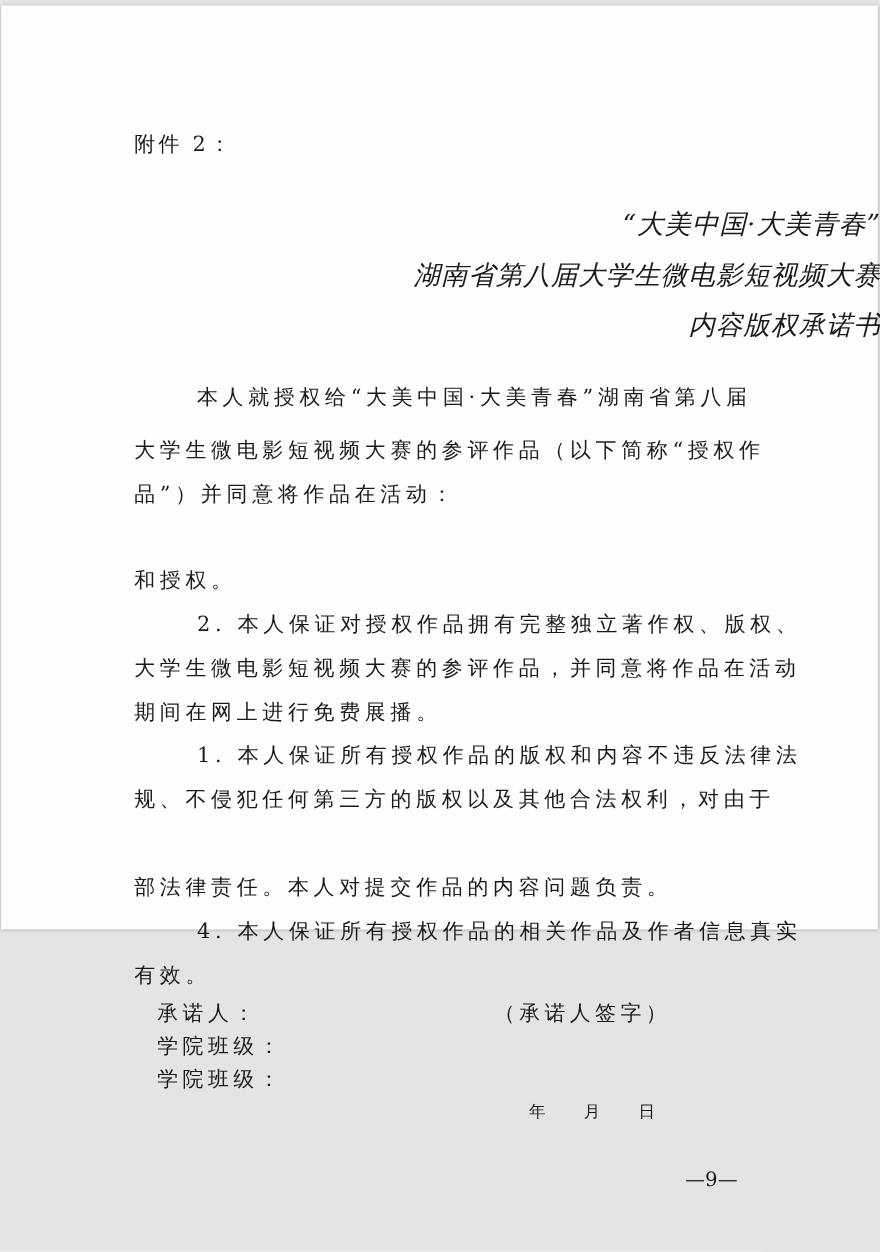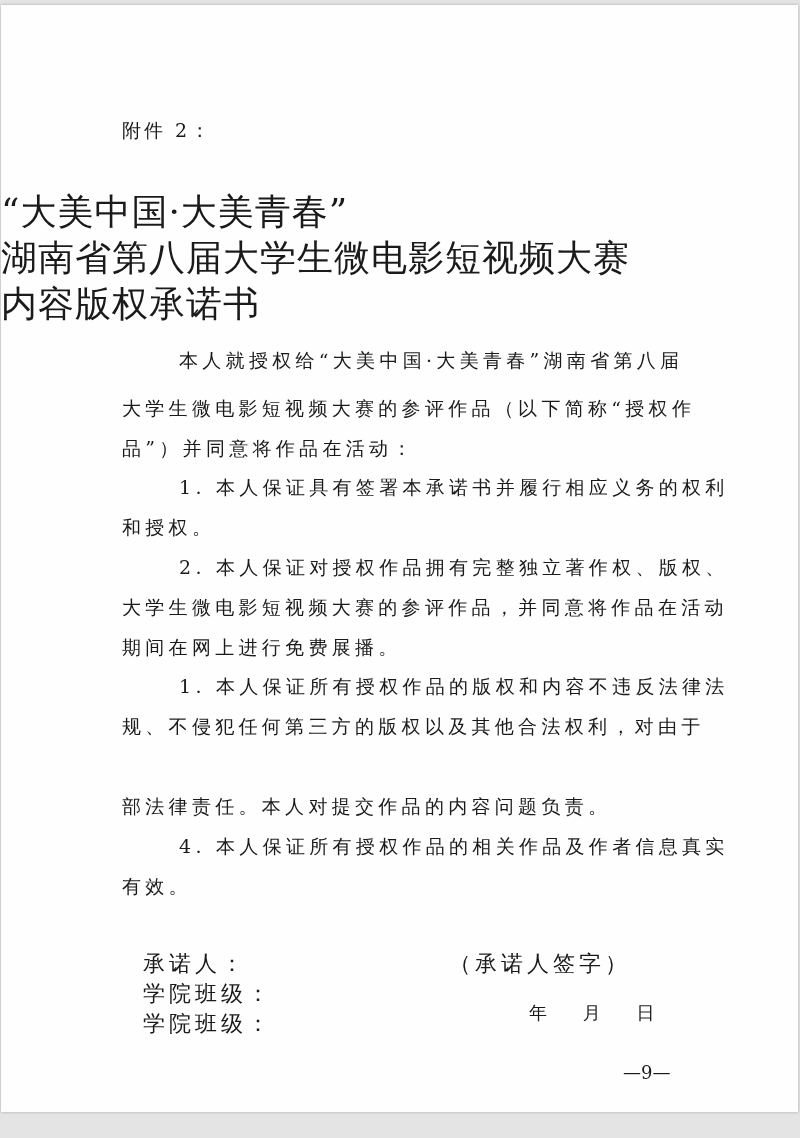--- a/index.html
+++ b/index.html
@@ -3,53 +3,52 @@
 <meta charset="utf-8">
 <style>
   html, body { margin: 0; padding: 0; }
   body {
     width: 800px; height: 1138px; background: #e4e4e4;
     position: relative; overflow: hidden;
     font-family: "DejaVu Serif", "Liberation Serif", serif;
     color: #1a1a1a;
   }
   .page {
-    position: absolute; left: 1px; top: 5px; width: 797px; height: 1107px;
+    position: absolute; left: 1px; top: 5px; width: 797px; height: 840px;
     background: #fefefe; box-shadow: 0 0 3px rgba(0,0,0,0.25);
   }
   .abs { position: absolute; white-space: nowrap; }
   .attach { left: 121px; top: 113px; font-size: 19px; letter-spacing: 3px; }
-  .title { left: 0; width: 800px; text-align: left; font-size: 36px; letter-spacing: 1px; }
+  .title { left: 0; width: 800px; text-align: right; font-size: 24px; letter-spacing: 1px; font-style: italic; }
   .t1 { top: 183px; }
   .t2 { top: 229px; }
   .t3 { top: 275px; }
   .body-line { font-size: 19px; letter-spacing: 4.3px; }
   .ind { left: 160px; margin-left: 18px; }
   .noind { left: 121px; }
-  .sig { font-size: 22px; letter-spacing: 4px; margin-top: 41px; }
-  .date { left: 480px; top: 996px; font-size: 18px; word-spacing: 0; margin-left: 48px; }
+  .sig { font-size: 19px; letter-spacing: 4px; }
+  .date { left: 480px; top: 996px; font-size: 15px; word-spacing: 0; }
   .date span { display: inline-block; margin-right: 30px; }
   .pageno { left: 622px; top: 1057px; font-size: 18px; }
 </style>
 </head>
 <body>
 
 <div class="page">
 
   <div class="abs attach">附件 2：</div>
 
   <div class="abs title t1">“大美中国·大美青春”</div>
   <div class="abs title t3">内容版权承诺书</div>
   <div class="abs title t2">湖南省第八届大学生微电影短视频大赛</div>
 
   <div class="abs body-line ind" style="top:343px">本人就授权给“大美中国·大美青春”湖南省第八届</div>
   <div class="abs body-line noind" style="top:391px">大学生微电影短视频大赛的参评作品（以下简称“授权作</div>
   <div class="abs body-line noind" style="top:431px">品”）并同意将作品在活动：</div>
 
-  <div class="abs body-line ind" style="top:470px">1. 本人保证具有签署本承诺书并履行相应义务的权利</div>
   <div class="abs body-line noind" style="top:510px">和授权。</div>
 
   <div class="abs body-line ind" style="top:550px">2. 本人保证对授权作品拥有完整独立著作权、版权、</div>
   <div class="abs body-line noind" style="top:590px">大学生微电影短视频大赛的参评作品，并同意将作品在活动</div>
   <div class="abs body-line noind" style="top:630px">期间在网上进行免费展播。</div>
 
   <div class="abs body-line ind" style="top:669px">1. 本人保证所有授权作品的版权和内容不违反法律法</div>
   <div class="abs body-line noind" style="top:709px">规、不侵犯任何第三方的版权以及其他合法权利，对由于</div>
   <div class="abs body-line noind" style="top:789px">部法律责任。本人对提交作品的内容问题负责。</div>
 

